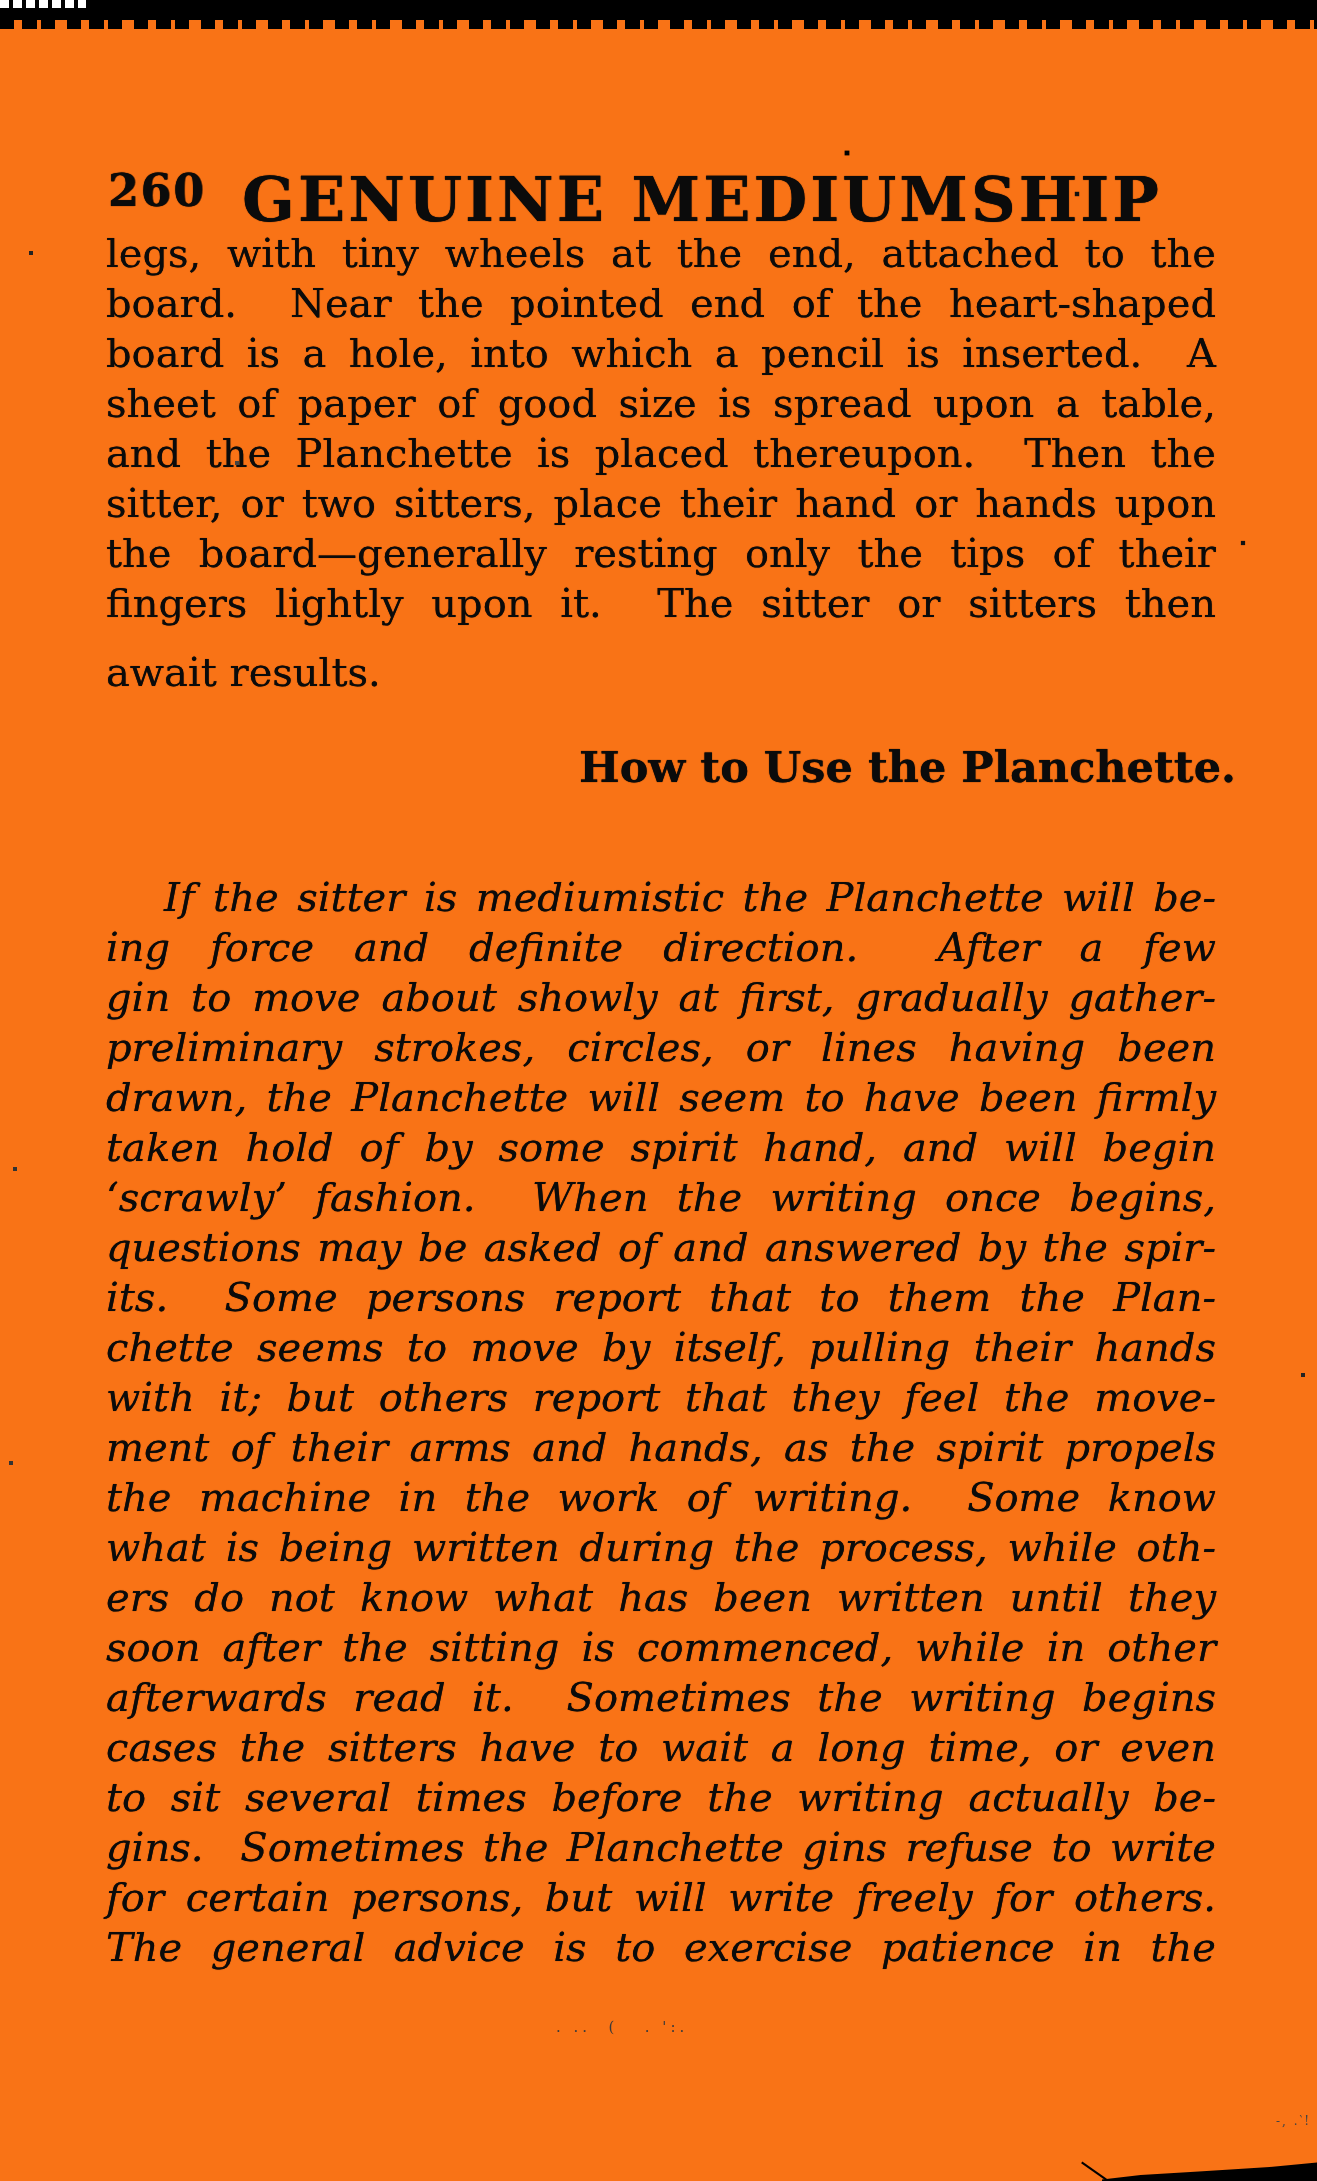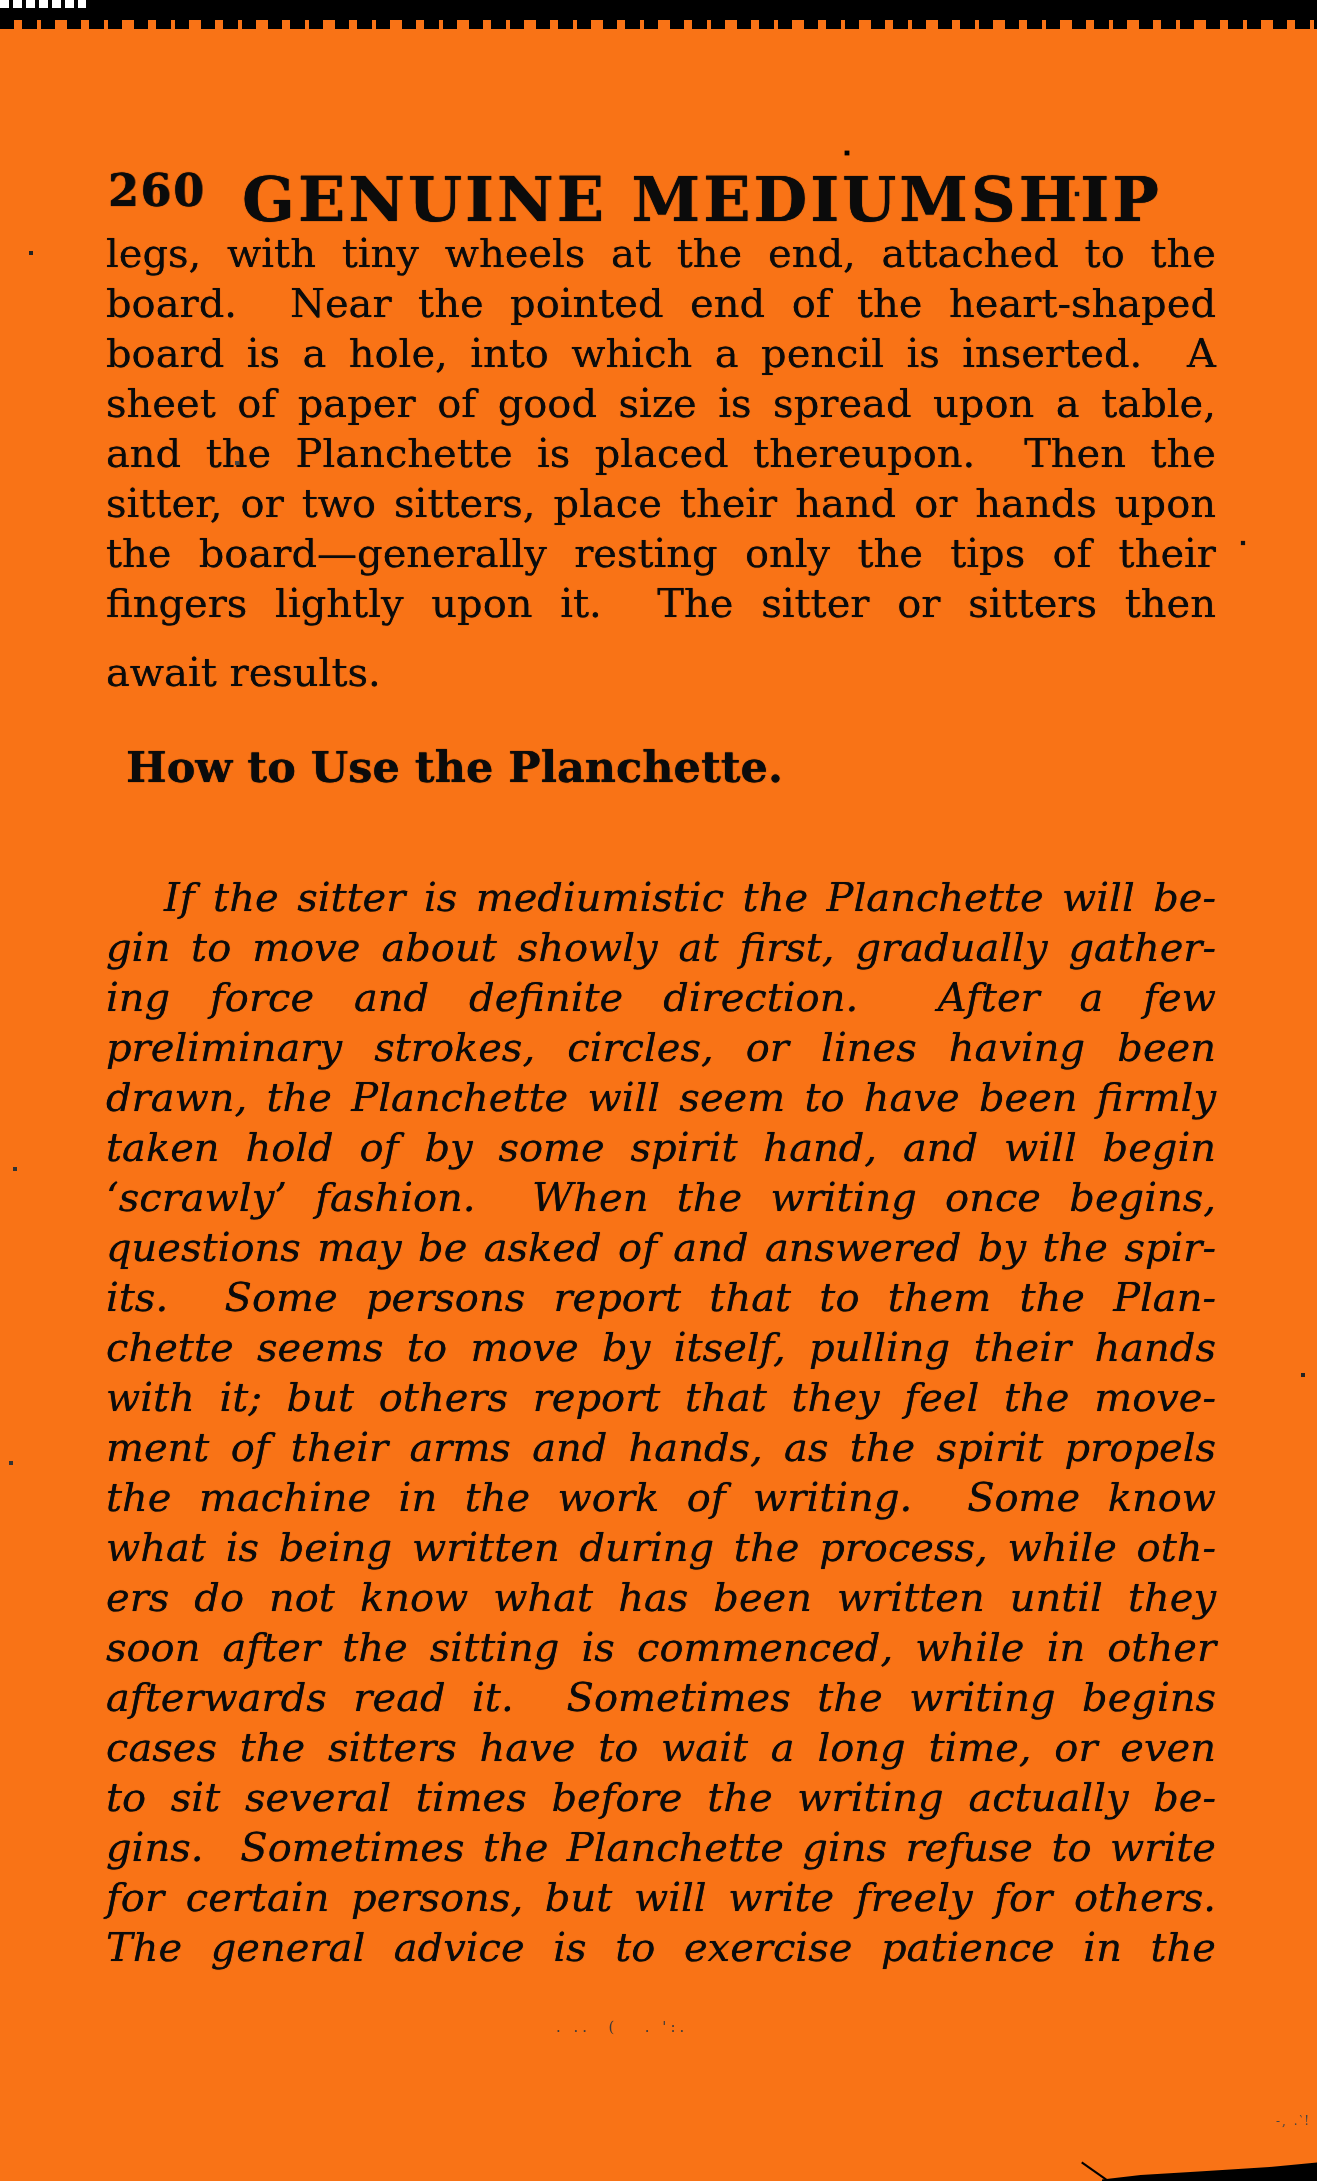--- a/index.html
+++ b/index.html
@@ -59,21 +59,21 @@
     font-size: 40px;
     text-shadow: 0 0 0.7px rgba(0,0,0,.85);
     margin-top: 19px;
   }
   .para-1 { top: 228px; }
   .para-2 { top: 872px; font-style: italic; }
   .para-2 .jline:first-child { text-indent: 58px; }
 
   .section-heading {
     position: absolute; top: 742px; left: 106px; width: 1110px;
-    text-align: left; font-size: 43px; font-weight: bold;
+    text-align: right; font-size: 43px; font-weight: bold;
     transform: translateX(20px);
     text-shadow: 0 0 1px #000;
   }
 
   
   .footer-marks {
     position: absolute; top: 2018px; left: 556px;
     font-size: 15px; color: #3a3a3a; letter-spacing: 4px; white-space: pre;
   }
   .edge-mark {
@@ -124,22 +124,22 @@
       <div class="jline">sitter, or two sitters, place their hand or hands upon</div>
       <div class="jline">the board—generally resting only the tips of their</div>
       <div class="jline">fingers lightly upon it.  The sitter or sitters then</div>
     <div class="last-line">await results.</div>
   </div>
 
   <div class="section-heading">How to Use the Planchette.</div>
 
   <div class="text-col para para-2">
     <div class="jline">If the sitter is mediumistic the Planchette will be-</div>
+      <div class="jline">ing force and definite direction.  After a few</div>
       <div class="jline">gin to move about showly at first, gradually gather-</div>
-      <div class="jline">ing force and definite direction.  After a few</div>
       <div class="jline">preliminary strokes, circles, or lines having been</div>
       <div class="jline">drawn, the Planchette will seem to have been firmly</div>
       <div class="jline">taken hold of by some spirit hand, and will begin</div>
       <div class="jline">‘scrawly’ fashion.  When the writing once begins,</div>
       <div class="jline">questions may be asked of and answered by the spir-</div>
       <div class="jline">its.  Some persons report that to them the Plan-</div>
       <div class="jline">chette seems to move by itself, pulling their hands</div>
       <div class="jline">with it; but others report that they feel the move-</div>
       <div class="jline">ment of their arms and hands, as the spirit propels</div>
       <div class="jline">the machine in the work of writing.  Some know</div>

